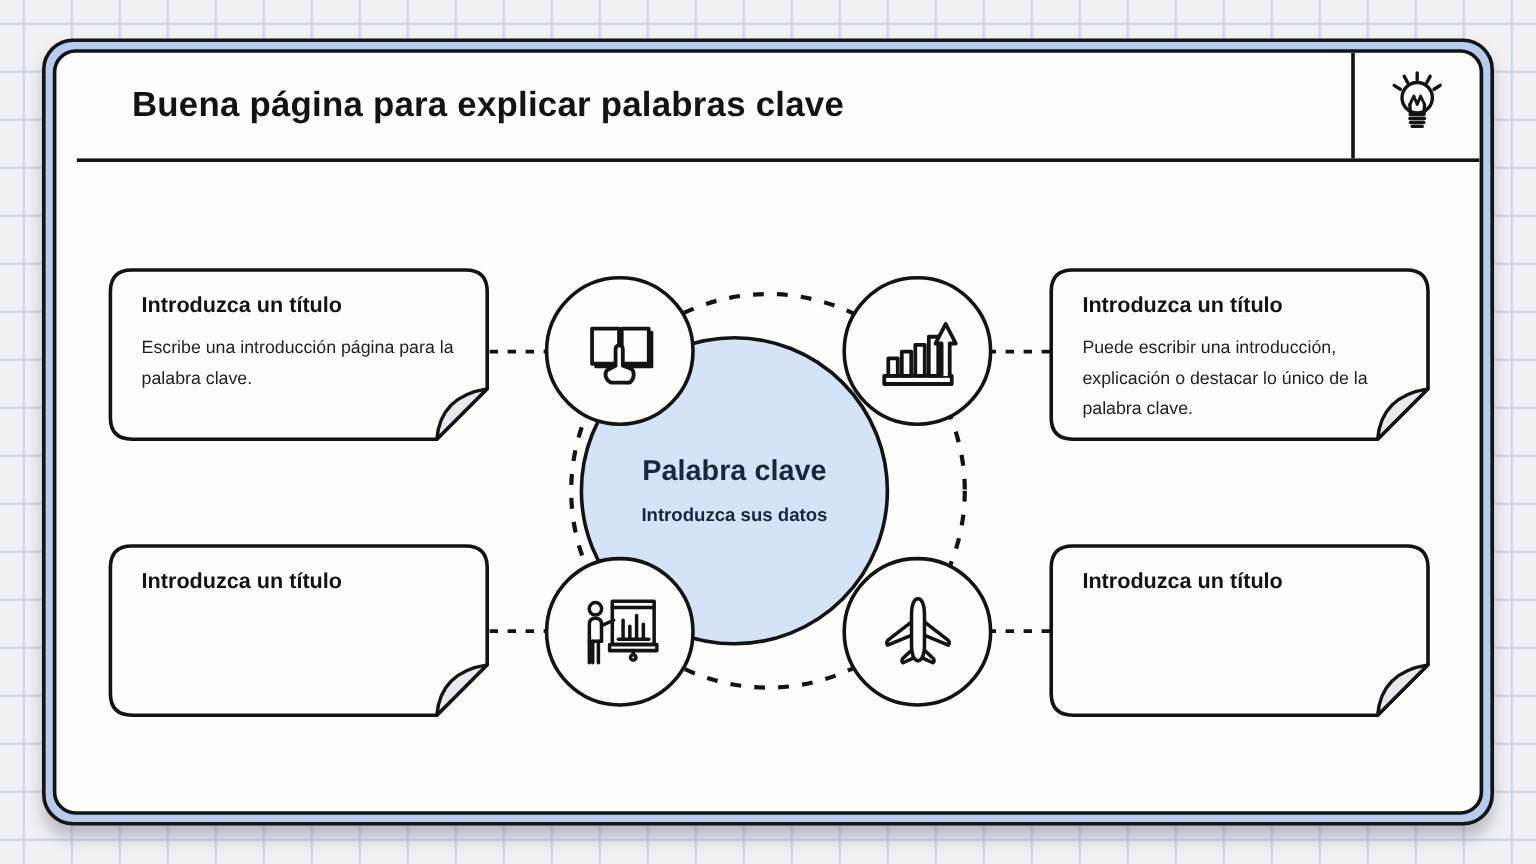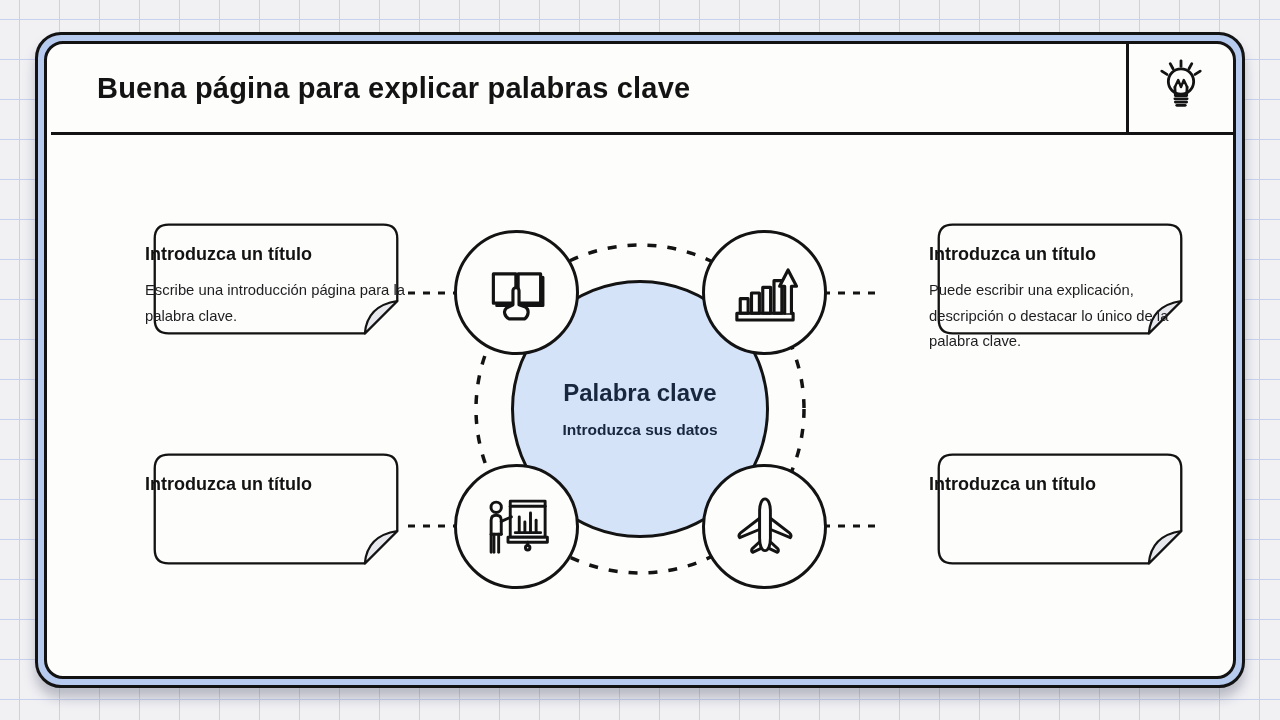--- a/index.html
+++ b/index.html
@@ -36,59 +36,59 @@
   }
   .slide-inner{
     position:absolute;inset:6px;
     background:var(--paper);
     border:3.5px solid var(--ink);
     border-radius:19px;
     overflow:hidden;
   }
   
   .slide-header{
-    position:absolute;top:0;left:4px;right:0;height:91px;
+    position:absolute;top:0;left:17px;right:0;height:91px;
     border-bottom:3.5px solid var(--ink);
     display:flex;align-items:stretch;
   }
   .title-cell{flex:1;display:flex;align-items:center;padding-left:46px;}
   .page-title{
     font-size:29px;font-weight:700;color:var(--ink);letter-spacing:.2px;
   }
   .bulb-cell{
     width:107px;border-left:3.5px solid var(--ink);
     display:flex;align-items:center;justify-content:center;
   }
 
   
   .diagram-lines{position:absolute;inset:0;z-index:1;pointer-events:none;}
 
   .center-circle{
-    position:absolute;left:511px;top:280px;width:258px;height:258px;
+    position:absolute;left:483px;top:280px;width:258px;height:258px;
     background:var(--center-fill);
     border:3.5px solid var(--ink);border-radius:50%;
     display:flex;flex-direction:column;align-items:center;justify-content:center;
     z-index:2;text-align:center;
   }
   .center-title{font-size:24px;font-weight:700;color:var(--navy-text);}
   .center-sub{font-size:15.5px;font-weight:600;color:var(--navy-text);margin-top:14px;}
 
   .node-circle{
     position:absolute;width:125px;height:125px;border-radius:50%;
     background:var(--paper);border:3.5px solid var(--ink);
     display:flex;align-items:center;justify-content:center;z-index:3;
   }
   .node-tl{left:454px;top:230px;}
   .node-tr{left:702px;top:230px;}
   .node-bl{left:454px;top:464px;}
   .node-br{left:702px;top:464px;}
   .node-circle svg{width:72px;height:72px;}
 
   
-  .info-box{position:absolute;width:318px;height:112px;z-index:2;margin-left:27px;}
+  .info-box{position:absolute;width:318px;height:145px;z-index:2;}
   .box-tl{left:90px;top:223px;}
   .box-tr{left:874px;top:223px;}
   .box-bl{left:90px;top:453px;}
   .box-br{left:874px;top:453px;}
   .box-shape{position:absolute;inset:0;width:100%;height:100%;}
   .box-text{position:absolute;left:28px;top:21px;right:22px;}
   .box-title{font-size:18px;font-weight:700;color:var(--ink);margin-bottom:13px;}
   .box-body{font-size:14.8px;line-height:1.73;color:#1e1e20;}
 
   .stroke{stroke:var(--ink);fill:none;stroke-linejoin:round;stroke-linecap:round;}
@@ -212,21 +212,21 @@
     </div>
   </div>
 
   <div class="info-box box-tr">
     <svg class="box-shape" viewBox="0 0 318 145">
       <path d="M20 2 H298 Q316 2 316 20 V101 L274 143 H20 Q2 143 2 125 V20 Q2 2 20 2 Z" fill="#fdfdfb" stroke="#131313" stroke-width="3" stroke-linejoin="round"></path>
       <path d="M274 143 Q277 107 316 101 L274 143 Z" fill="#e8e9ee" stroke="#131313" stroke-width="2.8" stroke-linejoin="round"></path>
     </svg>
     <div class="box-text">
       <div class="box-title">Introduzca un título</div>
-      <div class="box-body">Puede escribir una explicación, descripción o destacar lo único de la palabra clave.</div>
+      <div class="box-body">Puede escribir una introducción, explicación o destacar lo único de la palabra clave.</div>
     </div>
   </div>
 
   <div class="info-box box-bl">
     <svg class="box-shape" viewBox="0 0 318 145">
       <path d="M20 2 H298 Q316 2 316 20 V101 L274 143 H20 Q2 143 2 125 V20 Q2 2 20 2 Z" fill="#fdfdfb" stroke="#131313" stroke-width="3" stroke-linejoin="round"></path>
       <path d="M274 143 Q277 107 316 101 L274 143 Z" fill="#e8e9ee" stroke="#131313" stroke-width="2.8" stroke-linejoin="round"></path>
     </svg>
     <div class="box-text">
       <div class="box-title">Introduzca un título</div>

